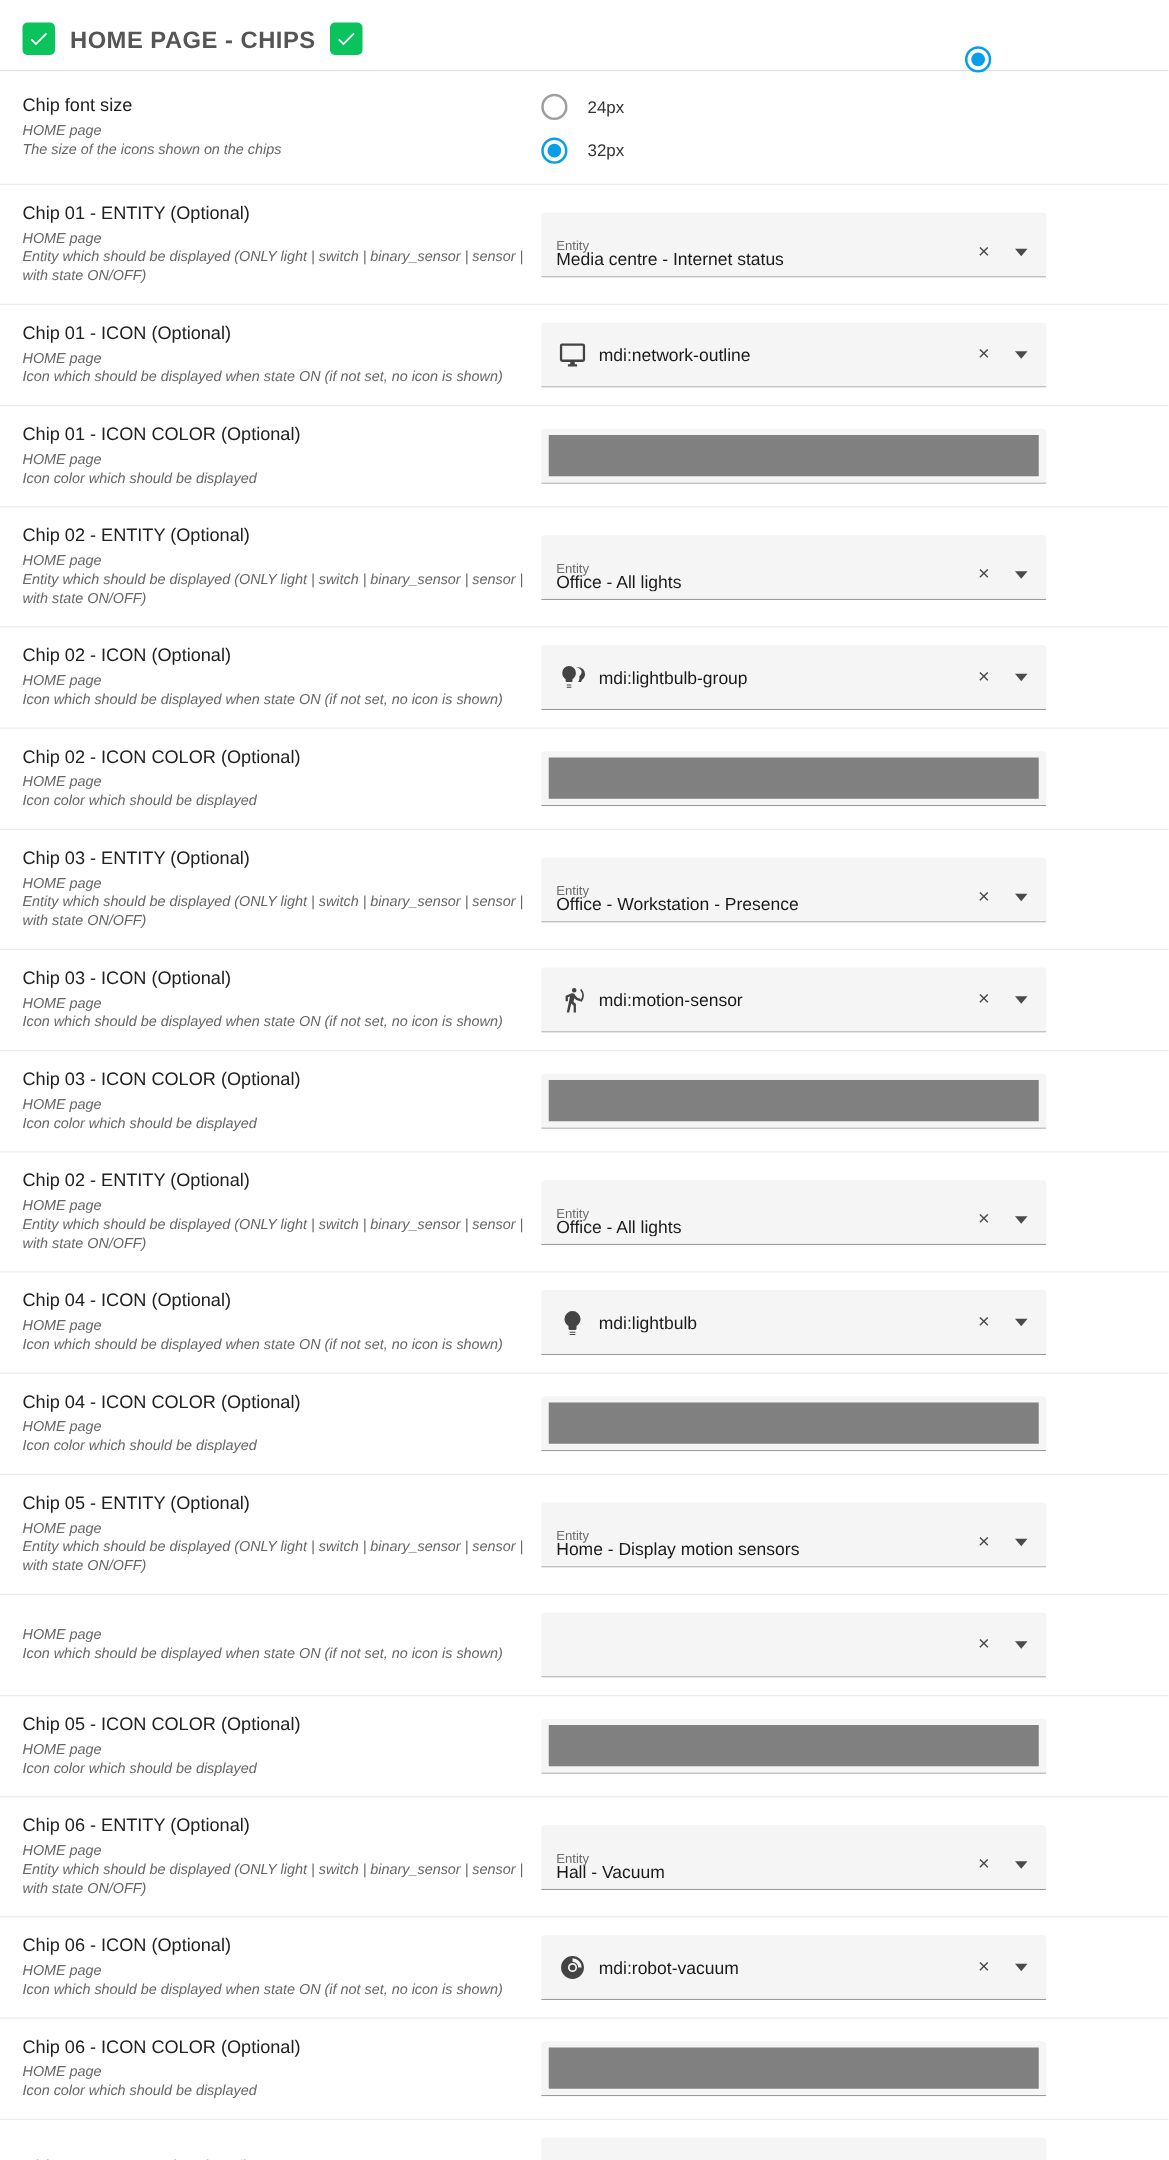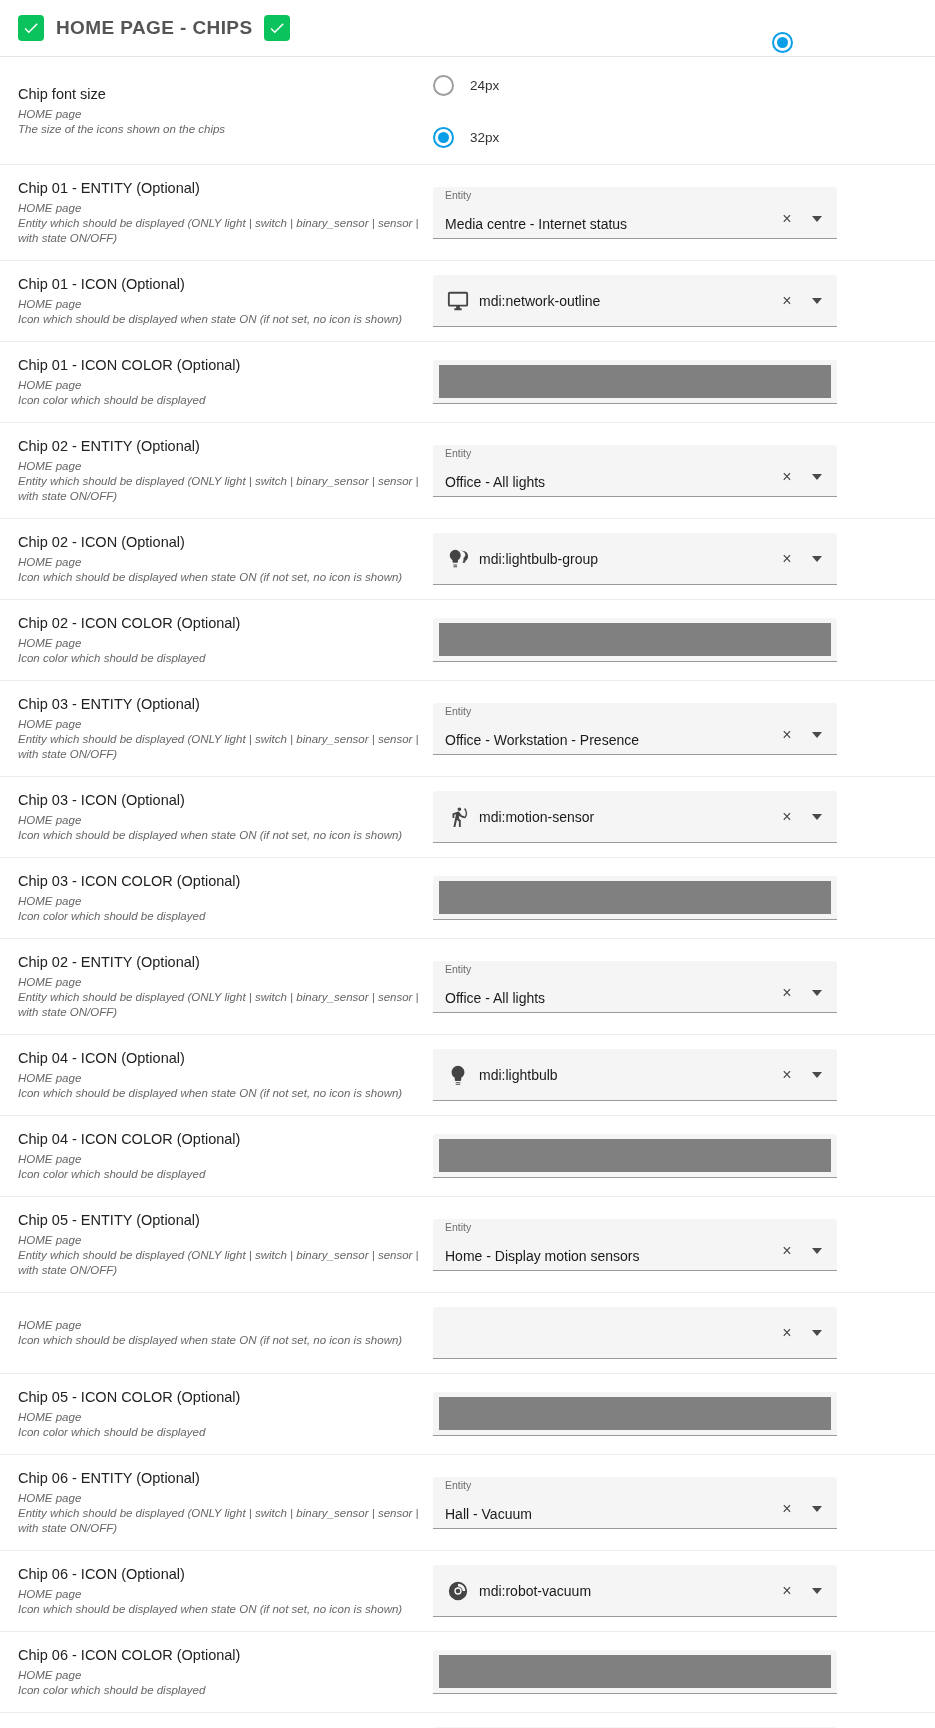--- a/index.html
+++ b/index.html
@@ -13,21 +13,21 @@
     min-height: 1728px;
     background: #ffffff;
     position: relative;
     overflow: hidden;
   }
 
   
   .header {
     height: 57px;
     display: flex;
-    align-items: center;
+    align-items: flex-end;
     padding: 12px 18px;
     border-bottom: 1px solid #e4e4e4;
     position: relative;
   }
   .chk {
     width: 26px; height: 26px;
     border-radius: 4px;
     background: #0ac35c;
     display: inline-flex;
     align-items: center;
@@ -104,40 +104,40 @@
   }
   .lbl-desc {
     font-size: 11.5px;
     font-style: italic;
     color: #666;
     line-height: 15px;
   }
 
   
   .fs-row { padding-top: 16px; padding-bottom: 16px; }
-  .fs-options { display: flex; flex-direction: column; gap: 31px; padding-top: 2px; }
+  .fs-options { display: flex; flex-direction: column; gap: 14px; padding-top: 2px; }
   .fs-opt { display: flex; align-items: center; gap: 16px; }
   .fs-opt-label { font-size: 13.5px; color: #333; }
 
   
   .field {
     position: relative;
     background: #f5f5f5;
     border-bottom: 1px solid #9a9a9a;
     border-radius: 3px 3px 0 0;
     height: 52px;
     display: flex;
     align-items: center;
     padding: 0 6px 0 12px;
     width: 404px;
   }
   .field.with-label { padding-top: 14px; }
   .field-float {
     position: absolute;
-    top: 2px; left: 12px;
+    top: 21px; left: 12px;
     font-size: 10.5px;
     color: #6d6d6d;
   }
   .field-value {
     font-size: 14px;
     color: #1a1a1a;
     flex: 1 1 auto;
     white-space: nowrap;
     overflow: hidden;
     text-overflow: ellipsis;

